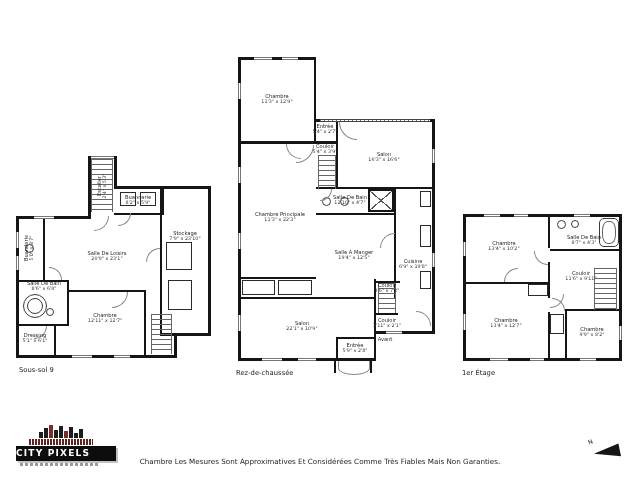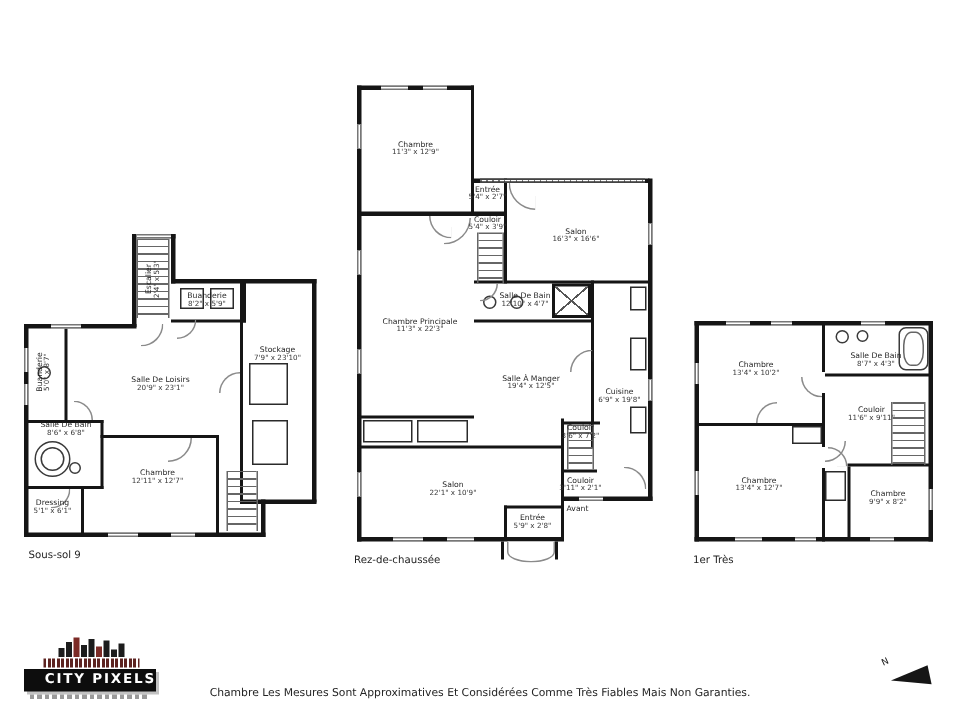--- a/index.html
+++ b/index.html
@@ -34,21 +34,21 @@
   .rdims{font-size:7.5px;color:#383838;}
   .floor-title{position:absolute;font-size:6.8px;color:#222;}
   .disclaimer{position:absolute;left:0;right:0;top:457px;text-align:center;font-size:7.2px;color:#242424;}
   .logo{position:absolute;left:16px;top:424px;width:90px;}
   .skyline{display:flex;align-items:flex-end;justify-content:center;gap:1px;height:14px;}
   .skyline span{display:block;width:4px;background:#1c1c1c;}
   .skyline span.r{background:#7c2b26;}
   .stripes{height:6px;margin:1px auto 1px auto;width:64px;
            background:repeating-linear-gradient(90deg,#5d2320 0 2px,#fff 2px 3px);}
   .badge{background:#0d0d0d;color:#fff;font-size:9px;font-weight:bold;letter-spacing:1.2px;
-         text-align:right;padding:2px 0 3px 0;width:88px;box-shadow:2px 2px 0 #c2c2c2;}
+         text-align:left;padding:2px 12px 3px 0;width:88px;box-shadow:2px 2px 0 #c2c2c2;}
   .tagline{margin:2px 0 0 4px;height:3px;width:80px;
            background:repeating-linear-gradient(90deg,#9a9a9a 0 3px,transparent 3px 5px);}
   .north{position:absolute;left:588px;top:438px;width:36px;height:26px;}
   .n-label{position:absolute;left:0;top:0;font-size:6px;transform:rotate(-25deg);color:#111;}
   .n-tri{position:absolute;left:6px;top:8px;width:0;height:0;border-style:solid;
          border-width:5px 26px 8px 0;border-color:transparent #161616 transparent transparent;
          transform:rotate(-12deg);}
 </style>
 </head>
 <body>
@@ -297,21 +297,21 @@
     <div class="rdims">13'4" x 12'7"</div>
   </div>
   <div class="rlabel" style="left:130px;top:118px">
     <div class="rname">Chambre</div>
     <div class="rdims">9'9" x 8'2"</div>
   </div>
 </div>
 
 <div class="floor-title" style="left:19px;top:366px">Sous-sol 9</div>
 <div class="floor-title" style="left:236px;top:369px">Rez-de-chaussée</div>
-<div class="floor-title" style="left:462px;top:369px">1er Très</div>
+<div class="floor-title" style="left:462px;top:369px">1er Étage</div>
 
 <div class="logo">
   <div class="skyline">
     <span style="height:6px"></span>
       <span style="height:10px"></span>
       <span class="r" style="height:13px"></span>
       <span style="height:8px"></span>
       <span style="height:12px"></span>
       <span class="r" style="height:7px"></span>
       <span style="height:11px"></span>

